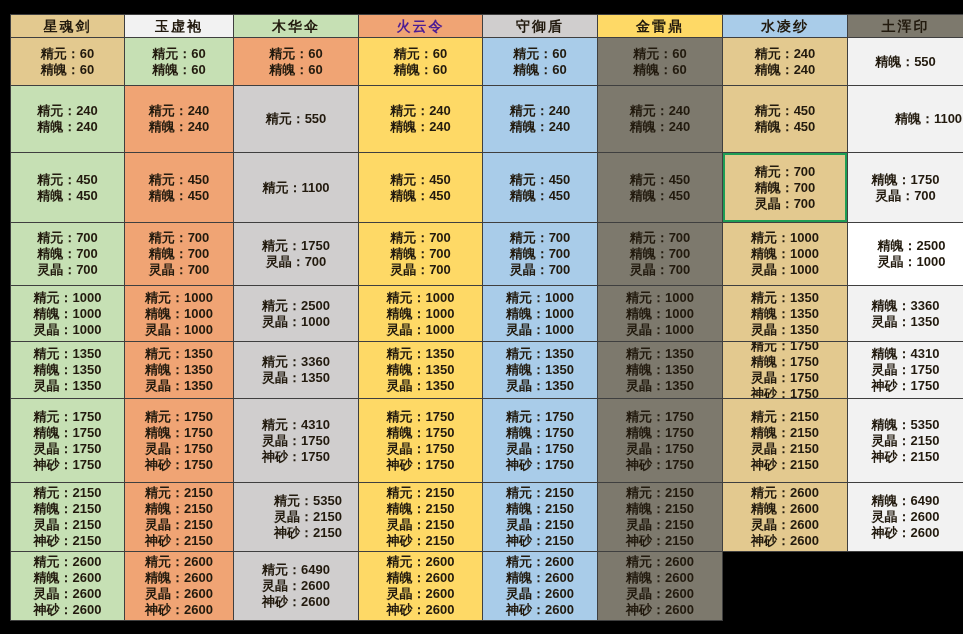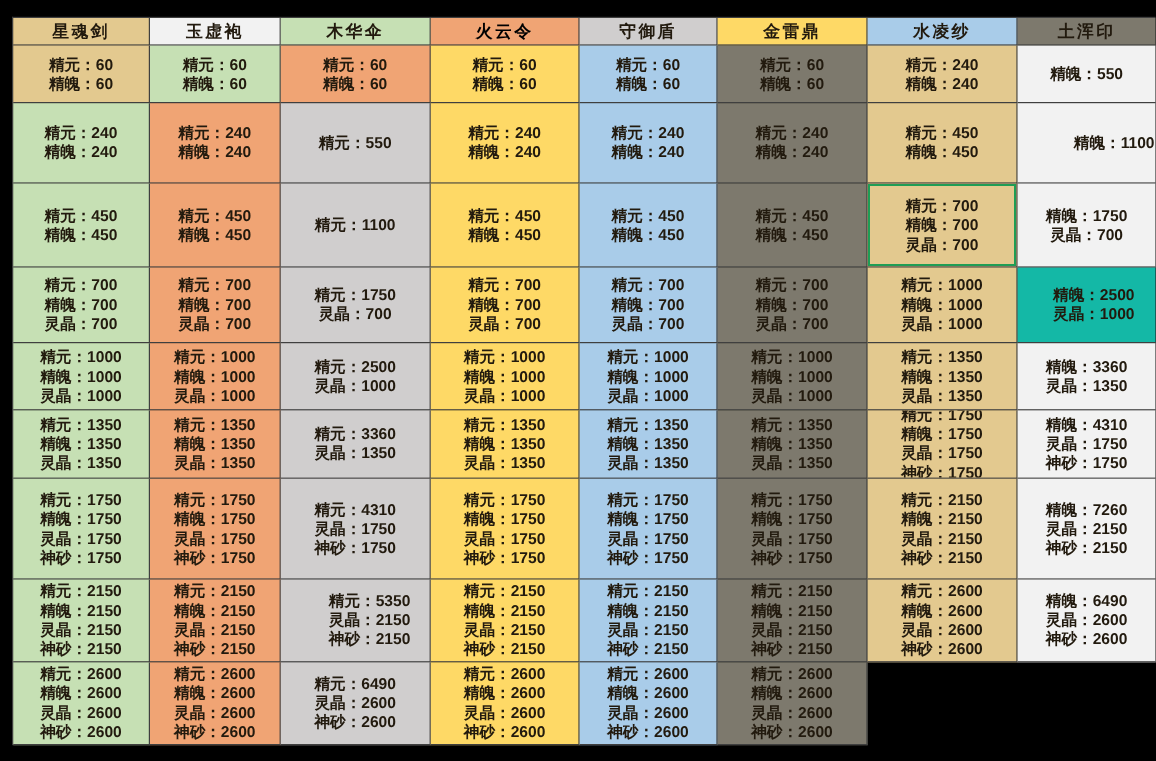--- a/index.html
+++ b/index.html
@@ -57,21 +57,21 @@
   }
 </style>
 </head>
 <body>
 
 <div id="stage">
   <div id="grid" style="grid-template-columns: 114px 109px 125px 124px 115px 125px 125px 116px; grid-template-rows: 23px 48px 67px 70px 63px 56px 57px 84px 69px 69px; border-color: rgb(63, 63, 63); --sel-color: #1f9d55;">
       <div class="cell header-cell" style="background: rgb(227, 201, 143); color: rgb(34, 26, 14); border-color: rgb(63, 63, 63);">星魂剑</div>
       <div class="cell header-cell" style="background: rgb(242, 242, 242); color: rgb(34, 26, 14); border-color: rgb(63, 63, 63);">玉虚袍</div>
       <div class="cell header-cell" style="background: rgb(198, 224, 180); color: rgb(34, 26, 14); border-color: rgb(63, 63, 63);">木华伞</div>
-      <div class="cell header-cell" style="background: rgb(240, 164, 116); color: #000000; border-color: rgb(63, 63, 63);">火云令</div>
+      <div class="cell header-cell" style="background: rgb(240, 164, 116); color: #4c1d95; border-color: rgb(63, 63, 63);">火云令</div>
       <div class="cell header-cell" style="background: rgb(208, 206, 206); color: rgb(34, 26, 14); border-color: rgb(63, 63, 63);">守御盾</div>
       <div class="cell header-cell" style="background: rgb(254, 217, 102); color: rgb(34, 26, 14); border-color: rgb(63, 63, 63);">金雷鼎</div>
       <div class="cell header-cell" style="background: rgb(169, 204, 233); color: rgb(34, 26, 14); border-color: rgb(63, 63, 63);">水凌纱</div>
       <div class="cell header-cell" style="background: rgb(125, 121, 109); color: rgb(34, 26, 14); border-color: rgb(63, 63, 63); text-align: right;">土浑印</div>
       <div class="cell data-cell" style="background: rgb(227, 201, 143); color: rgb(34, 26, 14); border-color: rgb(63, 63, 63);">
         <div class="cell-line">精元：60</div>
         <div class="cell-line">精魄：60</div>
       </div>
       <div class="cell data-cell" style="background: rgb(198, 224, 180); color: rgb(34, 26, 14); border-color: rgb(63, 63, 63);">
         <div class="cell-line">精元：60</div>
@@ -189,21 +189,21 @@
       <div class="cell data-cell" style="background: rgb(125, 121, 109); color: rgb(34, 26, 14); border-color: rgb(63, 63, 63);">
         <div class="cell-line">精元：700</div>
         <div class="cell-line">精魄：700</div>
         <div class="cell-line">灵晶：700</div>
       </div>
       <div class="cell data-cell" style="background: rgb(227, 201, 143); color: rgb(34, 26, 14); border-color: rgb(63, 63, 63);">
         <div class="cell-line">精元：1000</div>
         <div class="cell-line">精魄：1000</div>
         <div class="cell-line">灵晶：1000</div>
       </div>
-      <div class="cell data-cell" style="background: #14b8a6; color: rgb(34, 26, 14); border-color: rgb(63, 63, 63); padding-left: 12px;">
+      <div class="cell data-cell" style="background: #ffffff; color: rgb(34, 26, 14); border-color: rgb(63, 63, 63); padding-left: 12px;">
         <div class="cell-line">精魄：2500</div>
         <div class="cell-line">灵晶：1000</div>
       </div>
       <div class="cell data-cell" style="background: rgb(198, 224, 180); color: rgb(34, 26, 14); border-color: rgb(63, 63, 63);">
         <div class="cell-line">精元：1000</div>
         <div class="cell-line">精魄：1000</div>
         <div class="cell-line">灵晶：1000</div>
       </div>
       <div class="cell data-cell" style="background: rgb(240, 164, 116); color: rgb(34, 26, 14); border-color: rgb(63, 63, 63);">
         <div class="cell-line">精元：1000</div>
@@ -313,21 +313,21 @@
         <div class="cell-line">灵晶：1750</div>
         <div class="cell-line">神砂：1750</div>
       </div>
       <div class="cell data-cell" style="background: rgb(227, 201, 143); color: rgb(34, 26, 14); border-color: rgb(63, 63, 63);">
         <div class="cell-line">精元：2150</div>
         <div class="cell-line">精魄：2150</div>
         <div class="cell-line">灵晶：2150</div>
         <div class="cell-line">神砂：2150</div>
       </div>
       <div class="cell data-cell" style="background: rgb(242, 242, 242); color: rgb(34, 26, 14); border-color: rgb(63, 63, 63);">
-        <div class="cell-line">精魄：7260</div>
+        <div class="cell-line">精魄：5350</div>
         <div class="cell-line">灵晶：2150</div>
         <div class="cell-line">神砂：2150</div>
       </div>
       <div class="cell data-cell" style="background: rgb(198, 224, 180); color: rgb(34, 26, 14); border-color: rgb(63, 63, 63);">
         <div class="cell-line">精元：2150</div>
         <div class="cell-line">精魄：2150</div>
         <div class="cell-line">灵晶：2150</div>
         <div class="cell-line">神砂：2150</div>
       </div>
       <div class="cell data-cell" style="background: rgb(240, 164, 116); color: rgb(34, 26, 14); border-color: rgb(63, 63, 63);">

